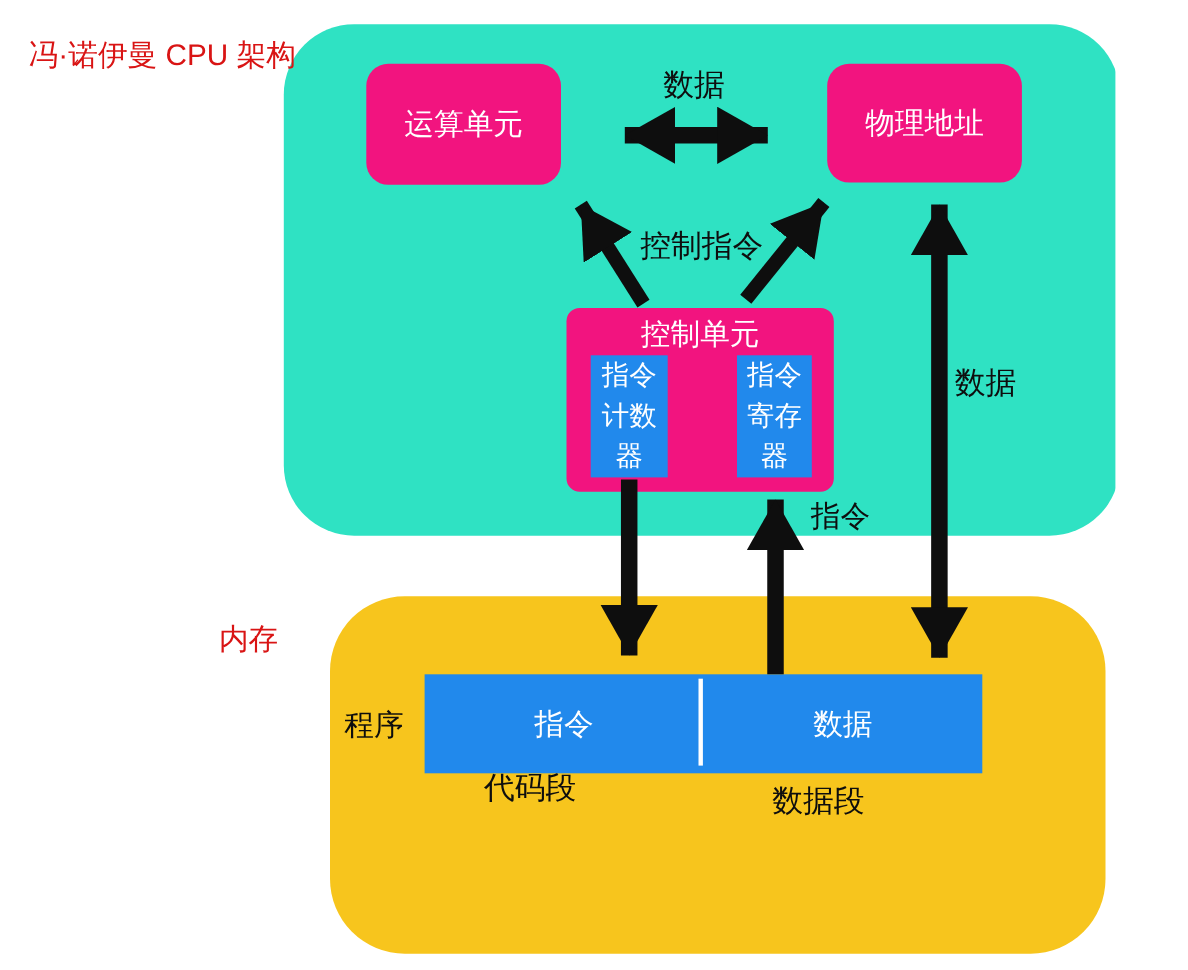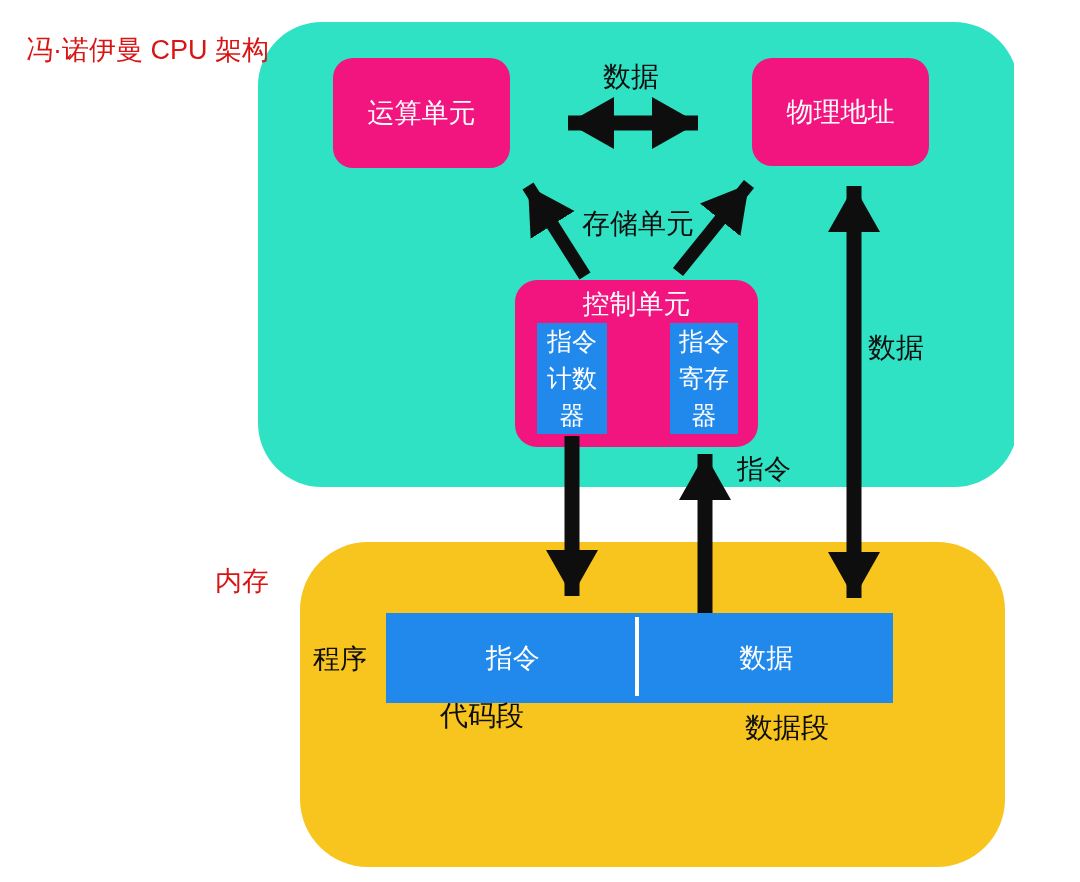--- a/index.html
+++ b/index.html
@@ -26,21 +26,21 @@
   
   .pink-box{
     background:#F2147F;border-radius:20px;
     color:#ffffff;font-size:27px;
     display:flex;align-items:center;justify-content:center;
   }
   .arith-box{left:333px;top:58px;width:177px;height:110px;}
   .storage-box{left:752px;top:58px;width:177px;height:108px;}
   .control-box{
     left:515px;top:280px;width:243px;height:167px;
-    background:#F2147F;border-radius:22px;color:#ffffff;
+    background:#F2147F;border-radius:12px;color:#ffffff;
   }
   .control-title{
     position:absolute;left:0;right:0;top:6px;
     text-align:center;font-size:27px;color:#ffffff;
   }
   .reg-box{
     position:absolute;top:43px;width:70px;height:111px;
     background:#2189EC;color:#ffffff;font-size:25px;line-height:37px;
     text-align:center;white-space:pre-line;
     display:flex;align-items:center;justify-content:center;
@@ -70,21 +70,21 @@
 </style>
 </head>
 <body>
 
 <div class="canvas">
 
   <div class="abs cpu-region"></div>
   <div class="abs mem-region"></div>
 
   <div class="abs title-label red-label">冯·诺伊曼 CPU 架构</div>
-  <div class="abs center-origin red-label lbl" style="left:226px;top:581px;margin-left:16px;">内存</div>
+  <div class="abs center-origin red-label lbl" style="left:226px;top:581px;">内存</div>
 
   <div class="abs pink-box arith-box">
     <span>运算单元</span>
   </div>
   <div class="abs pink-box storage-box">
     <span>物理地址</span>
   </div>
 
   <div class="abs control-box">
     <div class="control-title">控制单元</div>
@@ -97,37 +97,37 @@
   </div>
 
   <div class="abs mem-bar">
     <div class="mem-cell">指令</div>
     <div class="mem-cell">数据</div>
     <div class="mem-divider"></div>
   </div>
 
   <div class="abs center-origin black-label lbl" style="left:340px;top:659px;">程序</div>
   <div class="abs center-origin black-label lbl-lg" style="left:482px;top:716px;">代码段</div>
-  <div class="abs center-origin black-label lbl-lg" style="left:787px;top:728px;">数据段</div>
+  <div class="abs center-origin black-label lbl-lg" style="left:744px;top:728px;">数据段</div>
 
   <svg class="abs arrows" width="1080" height="882" viewBox="0 0 1080 882">
     <defs>
       <marker id="head" markerUnits="userSpaceOnUse" markerWidth="48" markerHeight="54" refX="46" refY="26" orient="auto">
         <path d="M46,26 L0,0 L0,52 Z" fill="#0E0E0E"></path>
       </marker>
       <marker id="headrev" markerUnits="userSpaceOnUse" markerWidth="48" markerHeight="54" refX="46" refY="26" orient="auto-start-reverse">
         <path d="M46,26 L0,0 L0,52 Z" fill="#0E0E0E"></path>
       </marker>
     </defs>
     <line x1="568" y1="123" x2="698" y2="123" stroke="#0E0E0E" stroke-width="15" marker-start="url(#headrev)" marker-end="url(#head)"></line>
     <line x1="585" y1="276" x2="528" y2="186" stroke="#0E0E0E" stroke-width="13" marker-end="url(#head)"></line>
     <line x1="678" y1="272" x2="749" y2="184" stroke="#0E0E0E" stroke-width="13" marker-end="url(#head)"></line>
     <line x1="572" y1="436" x2="572" y2="596" stroke="#0E0E0E" stroke-width="15" marker-end="url(#head)"></line>
     <line x1="705" y1="613" x2="705" y2="454" stroke="#0E0E0E" stroke-width="15" marker-end="url(#head)"></line>
     <line x1="854" y1="598" x2="854" y2="186" stroke="#0E0E0E" stroke-width="15" marker-start="url(#headrev)" marker-end="url(#head)"></line>
   </svg>
 
   <div class="abs center-origin black-label lbl-lg" style="left:631px;top:77px;">数据</div>
-  <div class="abs center-origin black-label lbl-lg" style="left:638px;top:224px;">存储单元</div>
+  <div class="abs center-origin black-label lbl-lg" style="left:638px;top:224px;">控制指令</div>
   <div class="abs center-origin black-label lbl-lg" style="left:896px;top:348px;">数据</div>
   <div class="abs center-origin black-label lbl" style="left:764px;top:469px;">指令</div>
 
 </div>
 
 </body></html>

